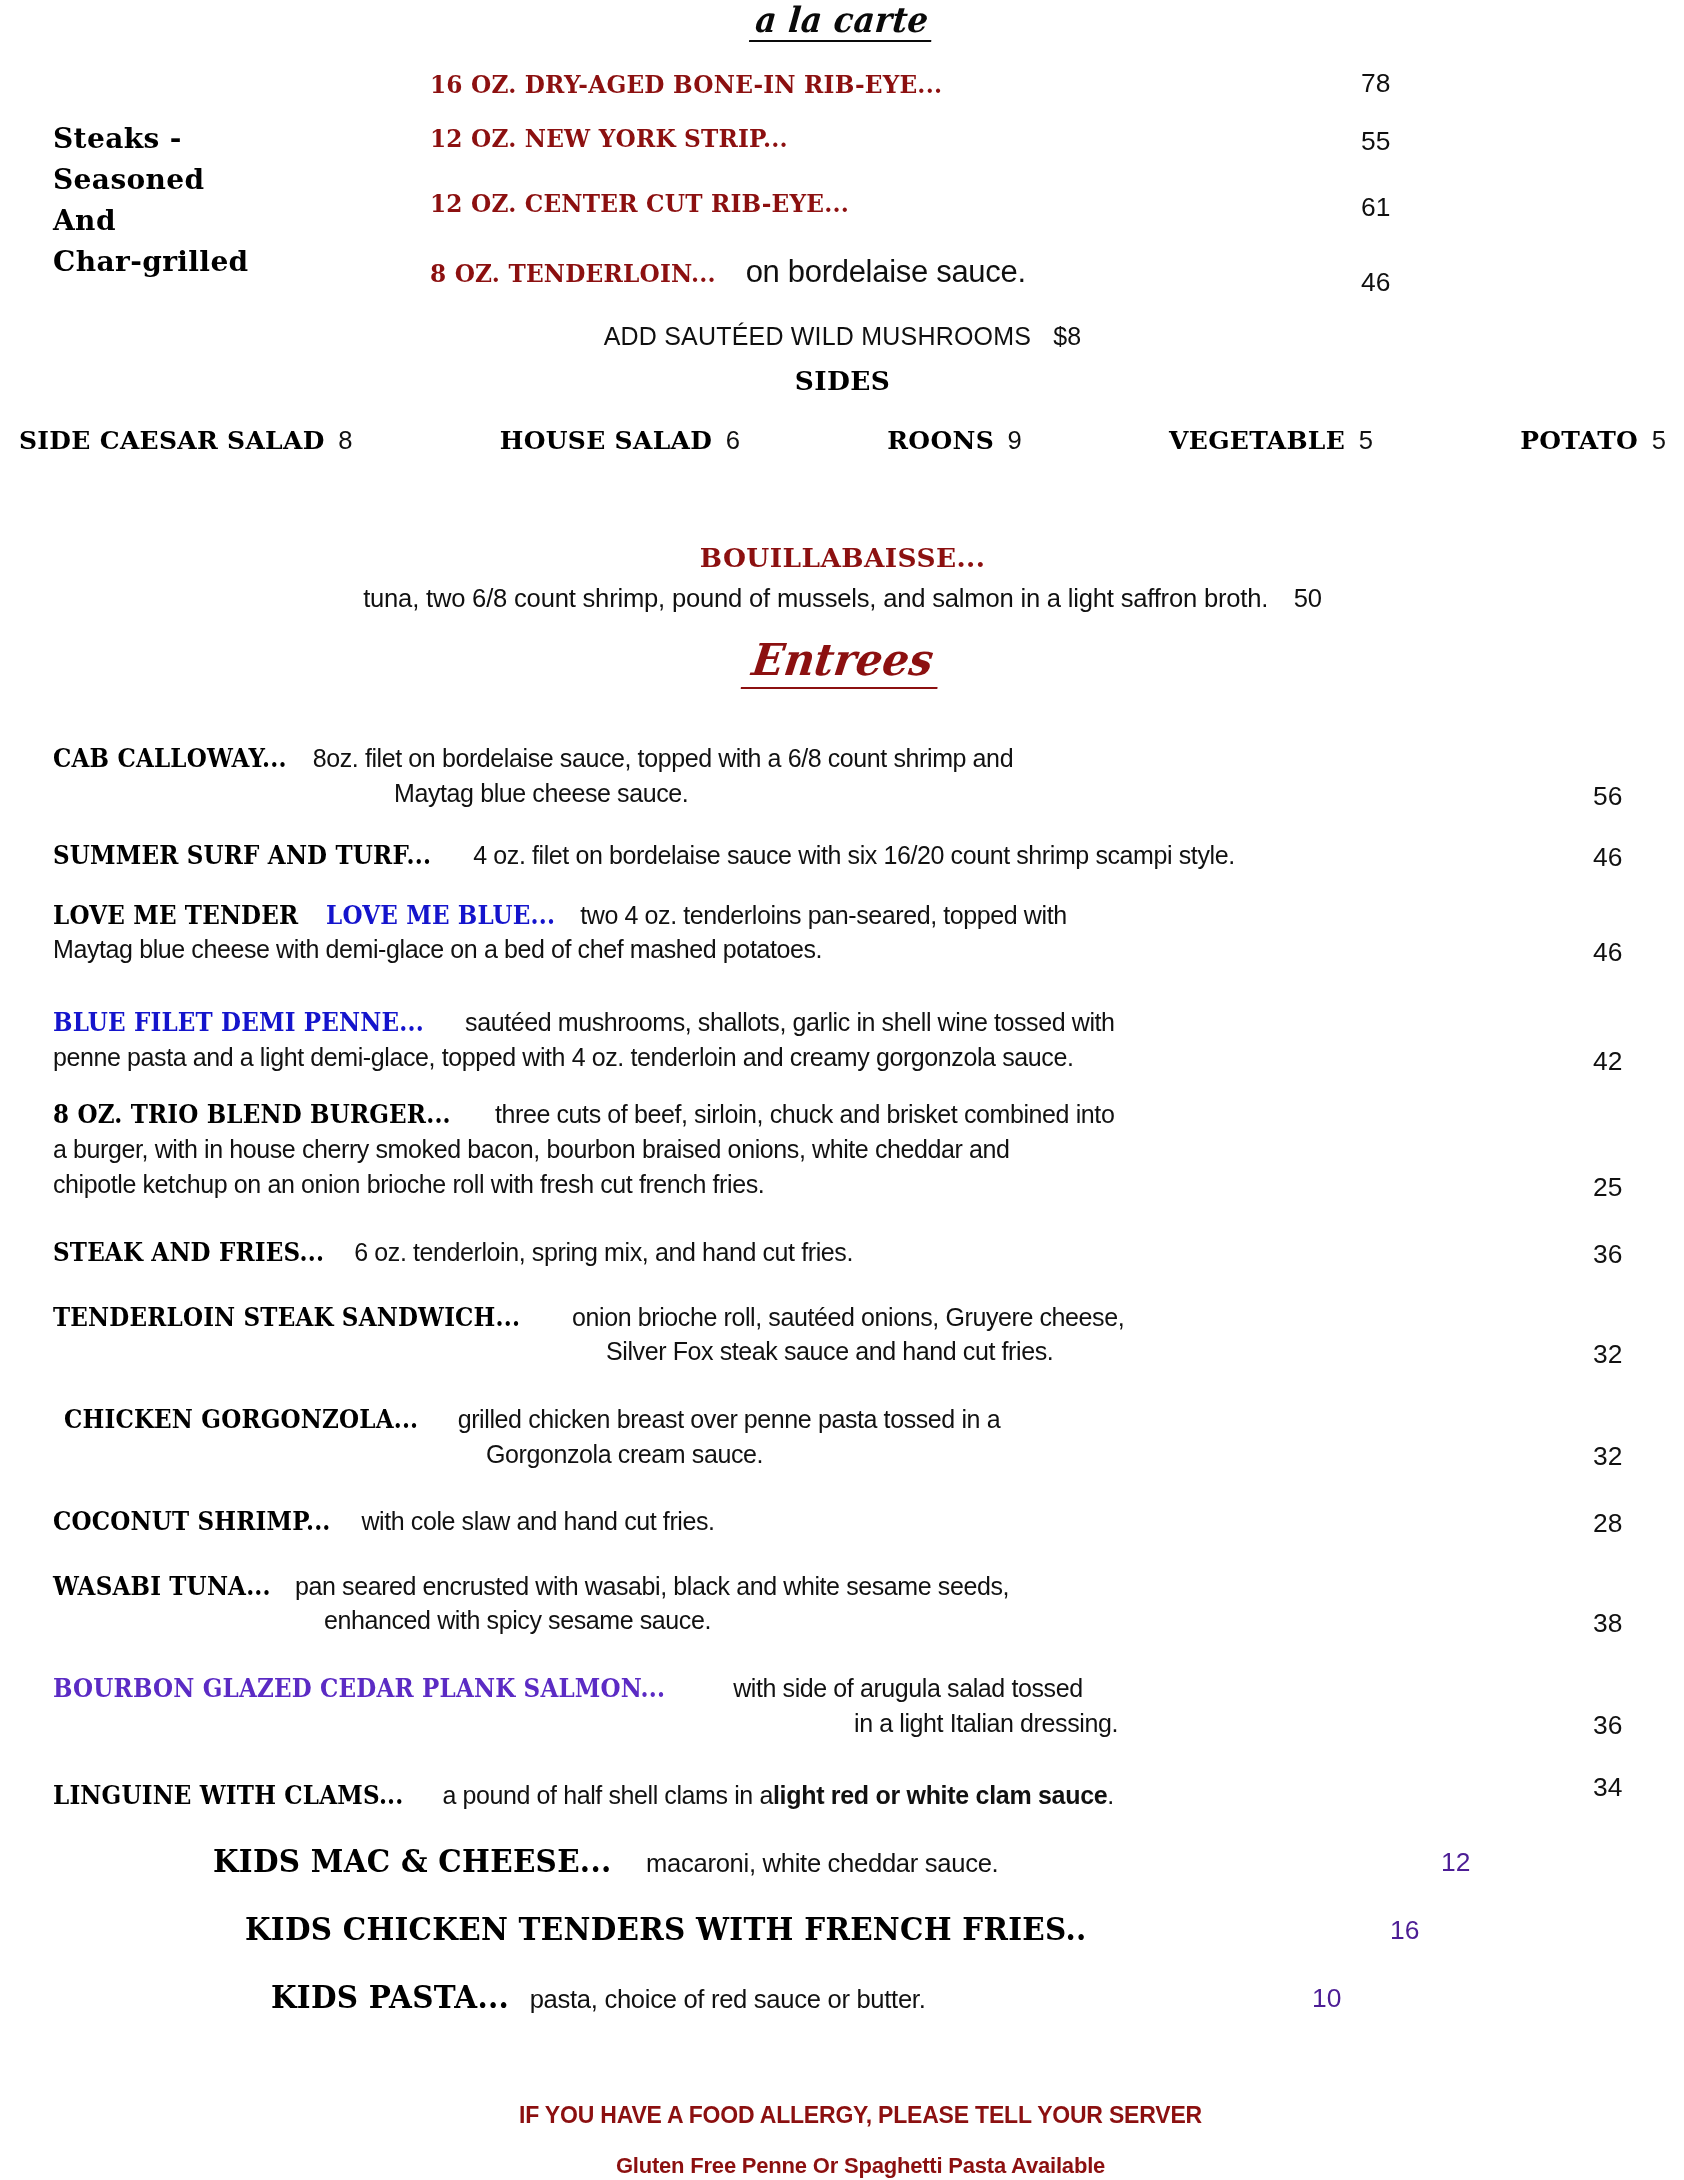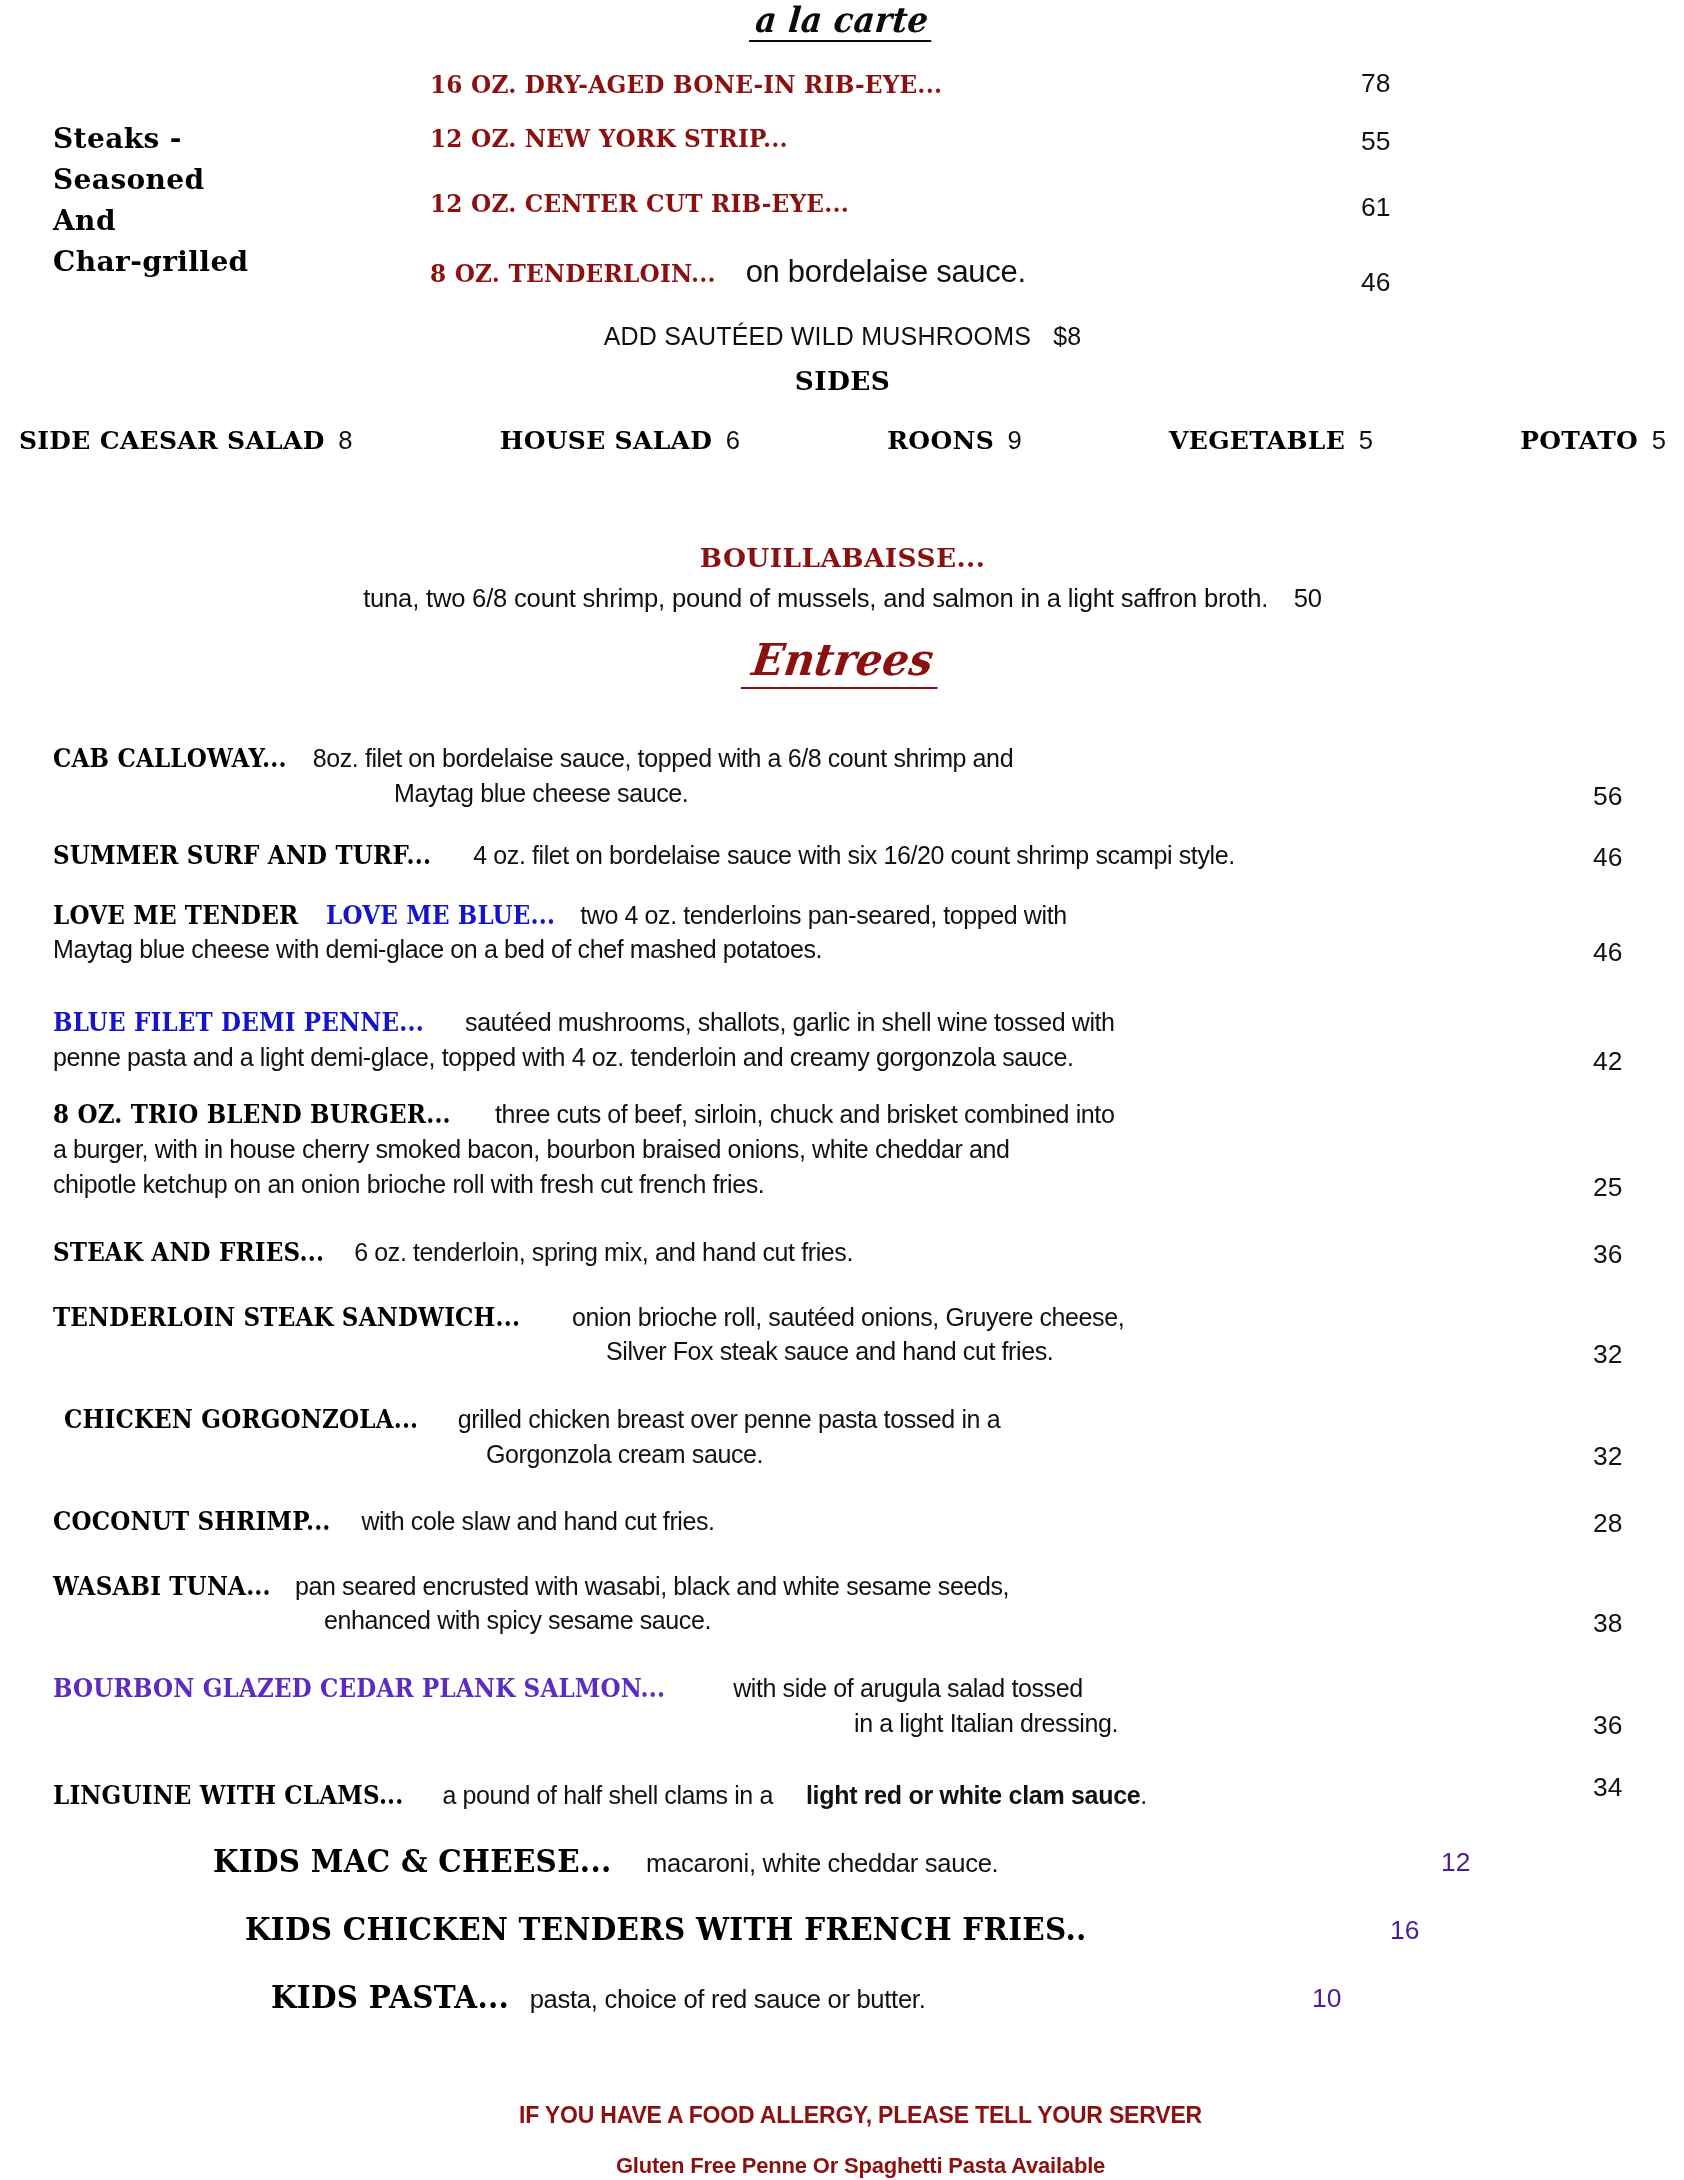--- a/index.html
+++ b/index.html
@@ -180,21 +180,21 @@
   .ename.purple { color: #5B2BC4; }
   .edesc {
     display: inline-block;
     font-family: "Liberation Sans", sans-serif;
     font-weight: 400;
     font-size: 25px;
     letter-spacing: -0.4px;
     color: #111;
     vertical-align: baseline;
   }
-  .edesc.b { font-weight: 700; letter-spacing: -0.3px; margin-left: 33px; }
+  .edesc.b { font-weight: 700; letter-spacing: -0.3px; }
   .eprice {
     position: absolute;
     font-family: "Liberation Sans", sans-serif;
     font-weight: 400;
     font-size: 26.4px;
     color: #111;
   }
 
   
   .kid-line { position: absolute; font-size: 0; white-space: nowrap; }

